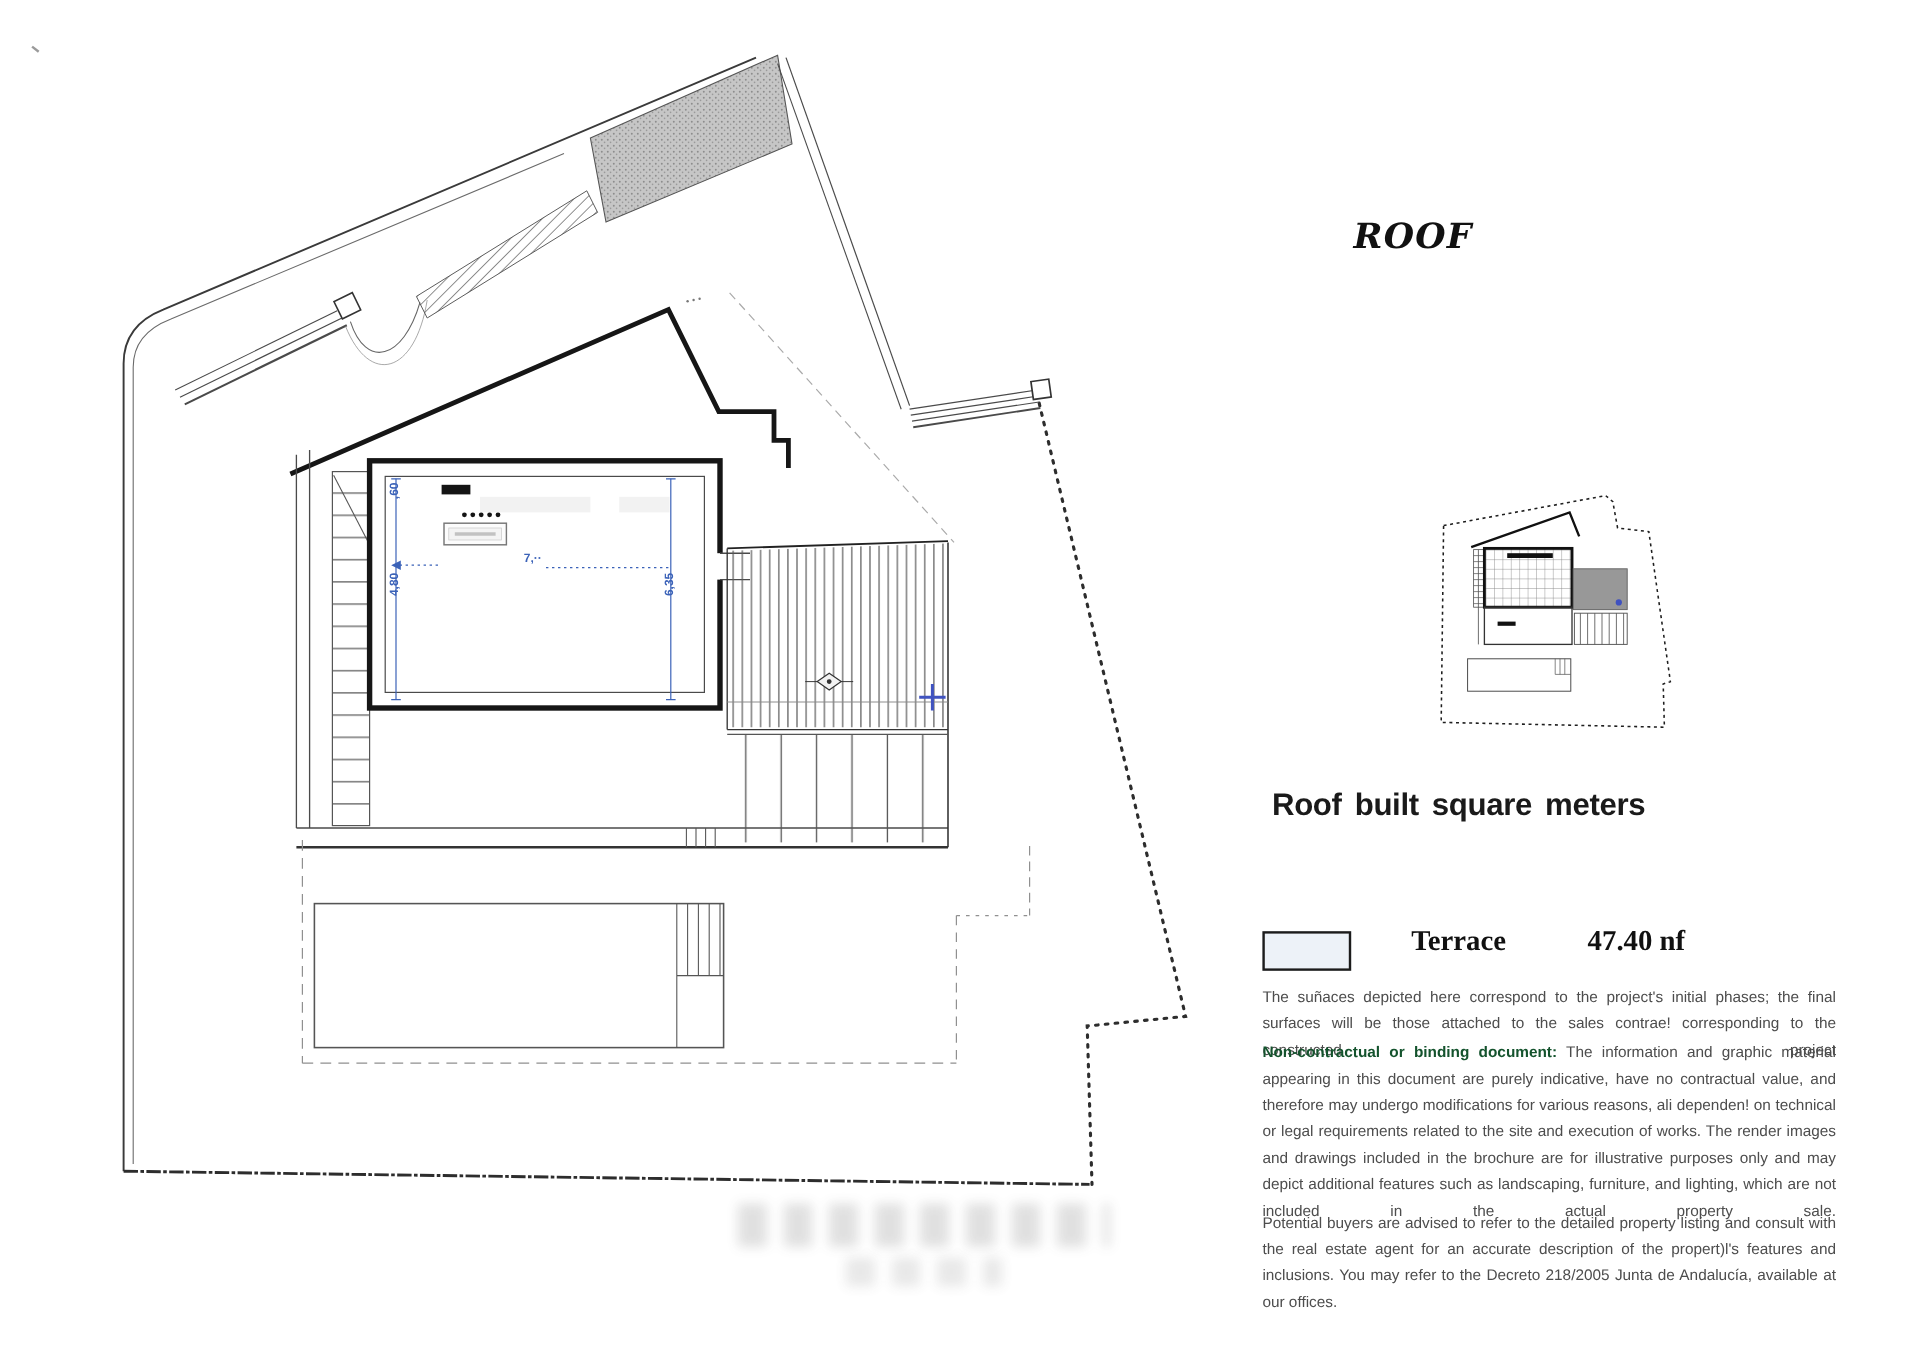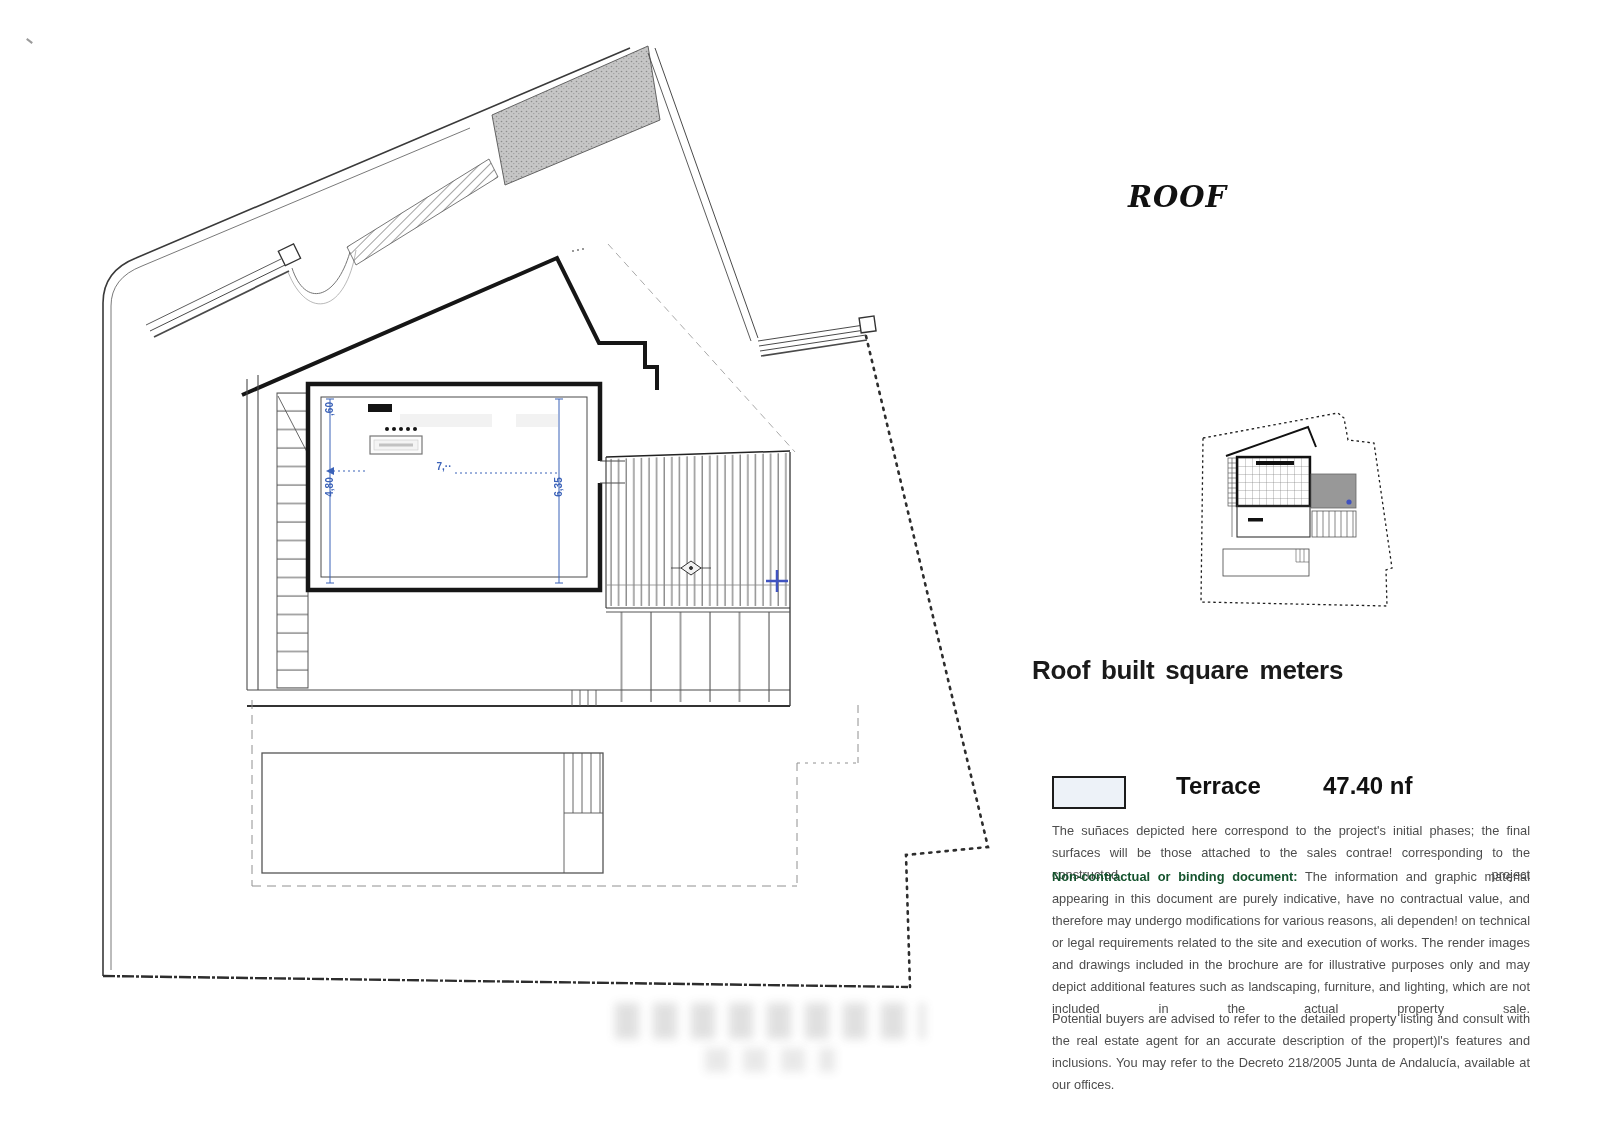--- a/index.html
+++ b/index.html
@@ -2,23 +2,23 @@
 <html><head>
 <meta charset="utf-8">
 <style>
   html,body{margin:0;padding:0;background:#fff;}
   #page{position:relative;width:1600px;height:1131px;background:#ffffff;overflow:hidden;
         font-family:"Liberation Sans",sans-serif;color:#222;}
   .abs{position:absolute;}
   
   .roof-title{font-family:"DejaVu Serif",serif;font-weight:bold;font-size:29px;letter-spacing:1px;color:#111;font-style:italic;}
   .section-heading{font-family:"Liberation Sans",sans-serif;font-weight:bold;font-size:26px;
-                   letter-spacing:-0.3px;word-spacing:4px;color:#1a1a1a;}
+                   letter-spacing:-0.3px;word-spacing:4px;color:#1a1a1a;margin-left:28px;}
   .legend-swatch{width:70px;height:29px;background:#edf2f8;border:2.5px solid #1c1c1c;}
-  .legend-label,.legend-value{font-family:Liberation Sans, sans-serif;font-weight:bold;font-size:24px;color:#111;}
+  .legend-label,.legend-value{font-family:Liberation Serif, serif;font-weight:bold;font-size:24px;color:#111;}
   .para{width:478px;font-size:12.8px;line-height:22px;color:#4d4d4d;text-align:justify;}
   .para.stretch{text-align-last:justify;}
   .para b{color:#14532d;}
   
   .dim{position:absolute;color:#3b62b8;font-size:10px;font-weight:bold;white-space:nowrap;}
   .dim.v{transform:translate(-50%,-50%) rotate(-90deg);}
   .dim.h{transform:translate(-50%,-50%);}
   
   .wm{position:absolute;filter:blur(5px);opacity:.55;
       background:repeating-linear-gradient(90deg, rgba(70,70,70,.30) 0 24px, rgba(0,0,0,0) 24px 38px);}

